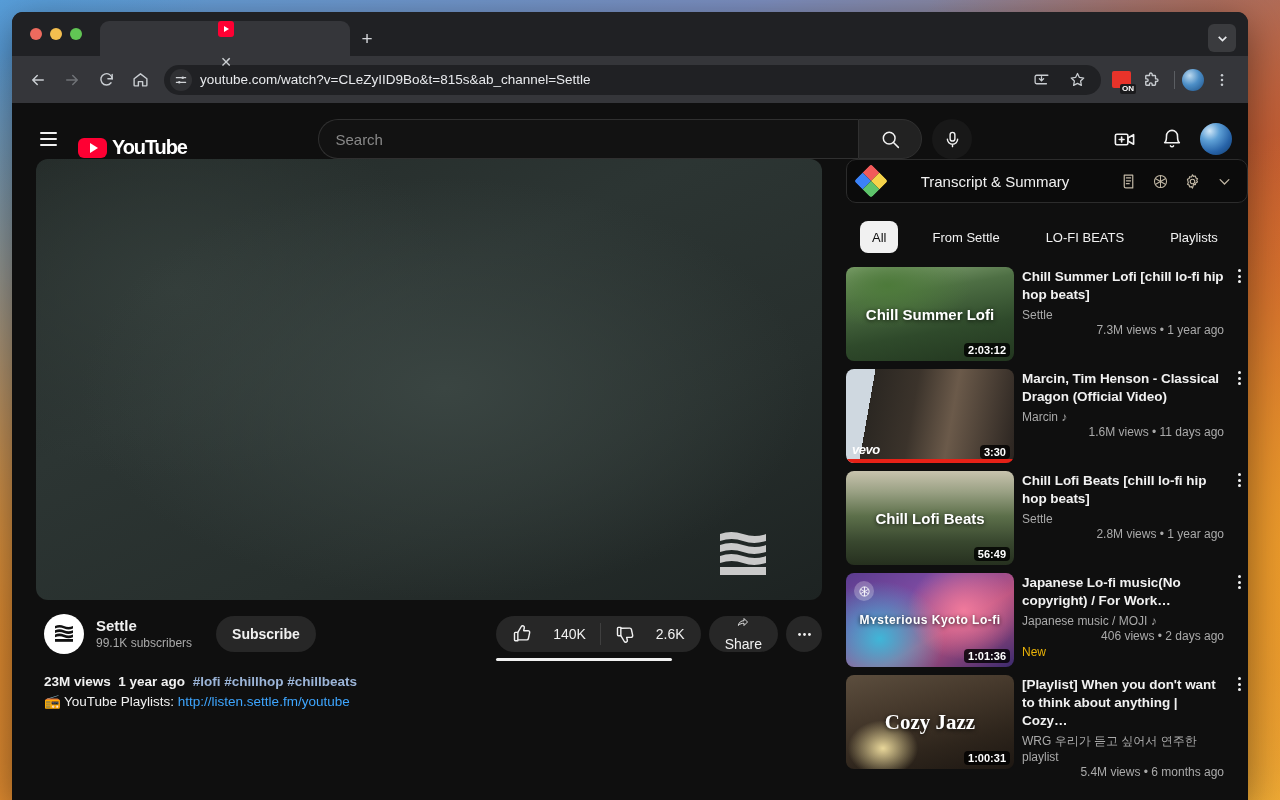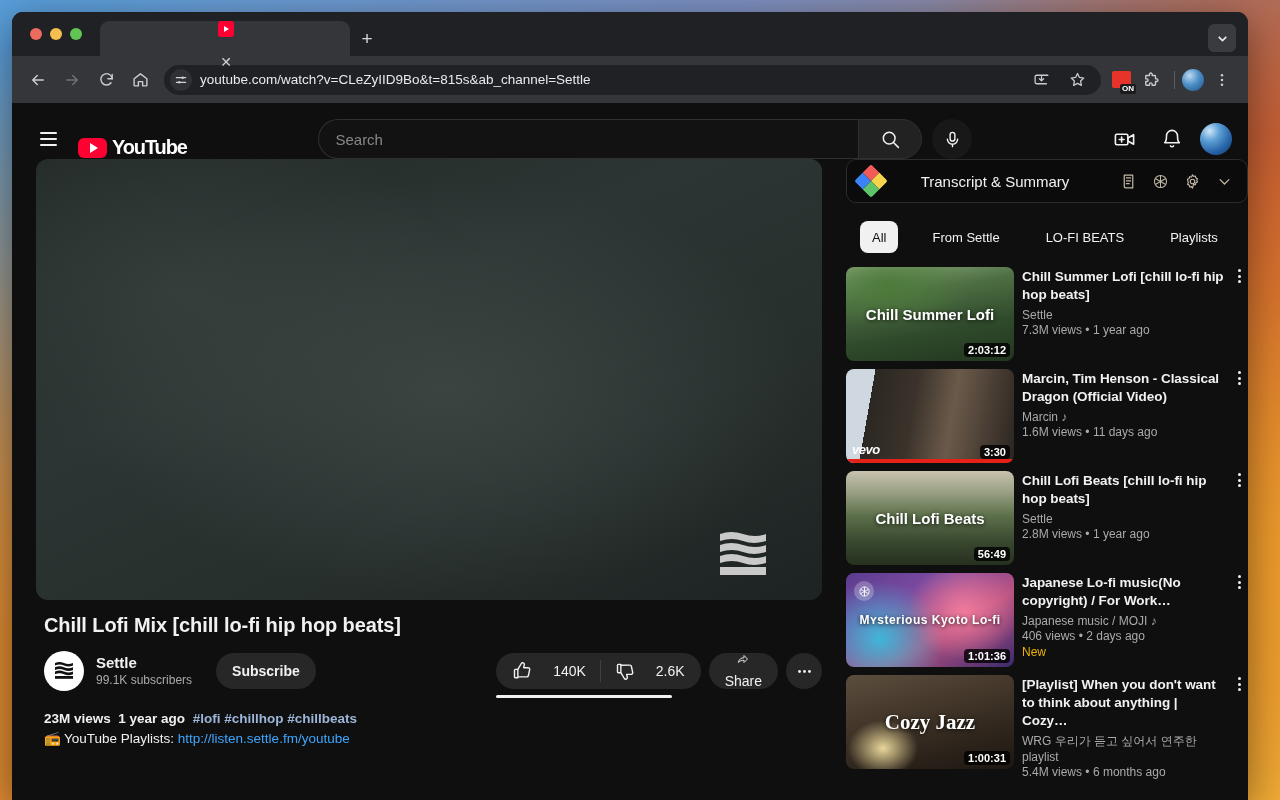--- a/index.html
+++ b/index.html
@@ -167,21 +167,21 @@
       linear-gradient(150deg,#5b3c8f 0%,#7b4aa0 30%,#b8527f 60%,#3b2a6e 100%);}
   .t-kyoto .ov{font-size:12px;letter-spacing:.5px;}
   .t-kyoto .gpt{position:absolute;left:8px;top:8px;width:20px;height:20px;border-radius:50%;background:rgba(255,255,255,.25);display:flex;align-items:center;justify-content:center;}
   .t-jazz{background:
       radial-gradient(ellipse 50px 40px at 22% 78%, #e9d79a 0%, rgba(233,215,154,0) 70%),
       linear-gradient(165deg,#5c4e3e 0%,#46392c 35%,#2e251c 70%,#1d1712 100%);}
   .t-jazz .ov{font-family:"Liberation Serif",serif;font-size:21px;}
   .vinfo{flex:1;min-width:0;padding-top:1px;position:relative;padding-right:24px;}
   .vtitle{font-size:13.5px;font-weight:bold;color:#f1f1f1;line-height:1.32;letter-spacing:-.05px;}
   .vchan{font-size:12px;color:#aaa;margin-top:4px;}
-  .vstats{font-size:12px;color:#aaa;margin-top:1px;}
+  .vstats{font-size:12px;color:#aaa;margin-top:1px;text-align:right;}
   .vnew{font-size:12px;color:#eab308;margin-top:2px;}
   .kebab{position:absolute;right:0;top:2px;width:18px;display:flex;flex-direction:column;align-items:center;gap:2.5px;}
   .kebab i{width:3px;height:3px;border-radius:50%;background:#f1f1f1;display:block;}
   svg{display:block;}
 </style>
 </head>
 <body>
 
 <div class="win">
 
@@ -334,21 +334,20 @@
           <div class="wave-logo">
             <svg width="46" height="44" viewBox="0 0 46 44">
               <path d="M0 2 Q11 -2 23 2 T46 2 L46 9 Q34 13 23 9 T0 9 Z" fill="#c9c9c9"></path>
               <path d="M0 13 Q11 9 23 13 T46 13 L46 20 Q34 24 23 20 T0 20 Z" fill="#c9c9c9"></path>
               <path d="M0 24 Q11 20 23 24 T46 24 L46 31 Q34 35 23 31 T0 31 Z" fill="#c9c9c9"></path>
               <rect x="0" y="35" width="46" height="8" fill="#c9c9c9"></rect>
             </svg>
           </div>
         </div>
 
-        <div class="vid-title">Chill Lofi Mix [chill lo-fi hip hop beats]</div>
 
         <div class="owner-row">
           <div class="ch-avatar">
             <svg width="20" height="18" viewBox="0 0 20 18">
               <path d="M1 1 Q5.5 -1 10 1 T19 1 L19 3.6 Q14.5 5.6 10 3.6 T1 3.6 Z" fill="#111"></path>
               <path d="M1 5.3 Q5.5 3.3 10 5.3 T19 5.3 L19 7.9 Q14.5 9.9 10 7.9 T1 7.9 Z" fill="#111"></path>
               <path d="M1 9.6 Q5.5 7.6 10 9.6 T19 9.6 L19 12.2 Q14.5 14.2 10 12.2 T1 12.2 Z" fill="#111"></path>
               <rect x="1" y="14" width="18" height="2.8" fill="#111"></rect>
             </svg>
           </div>

